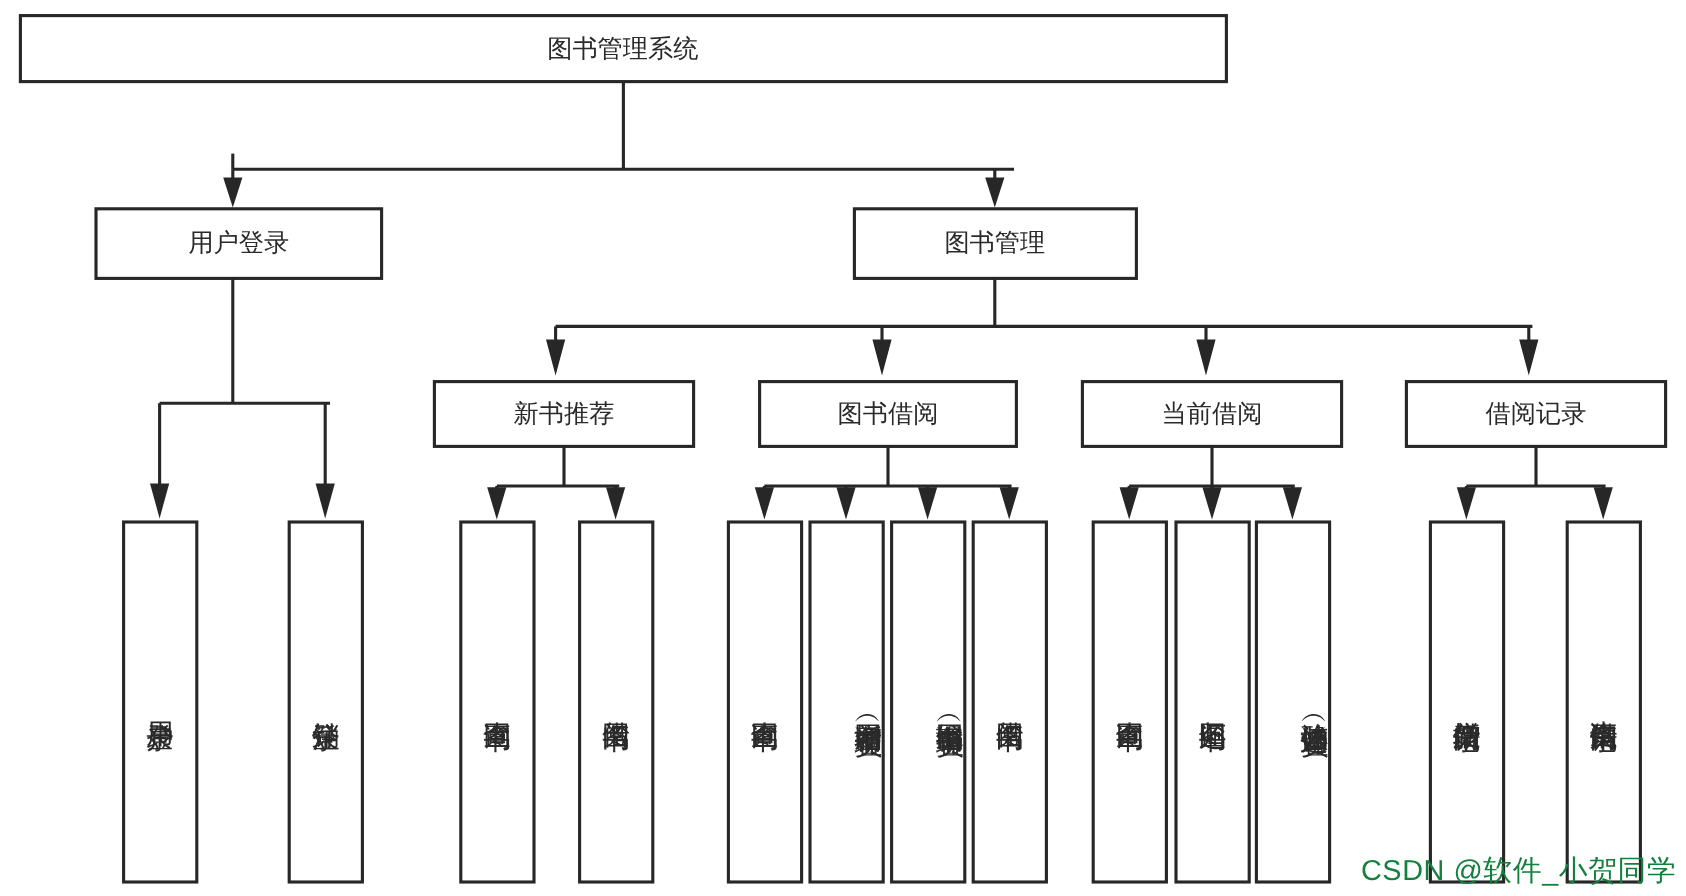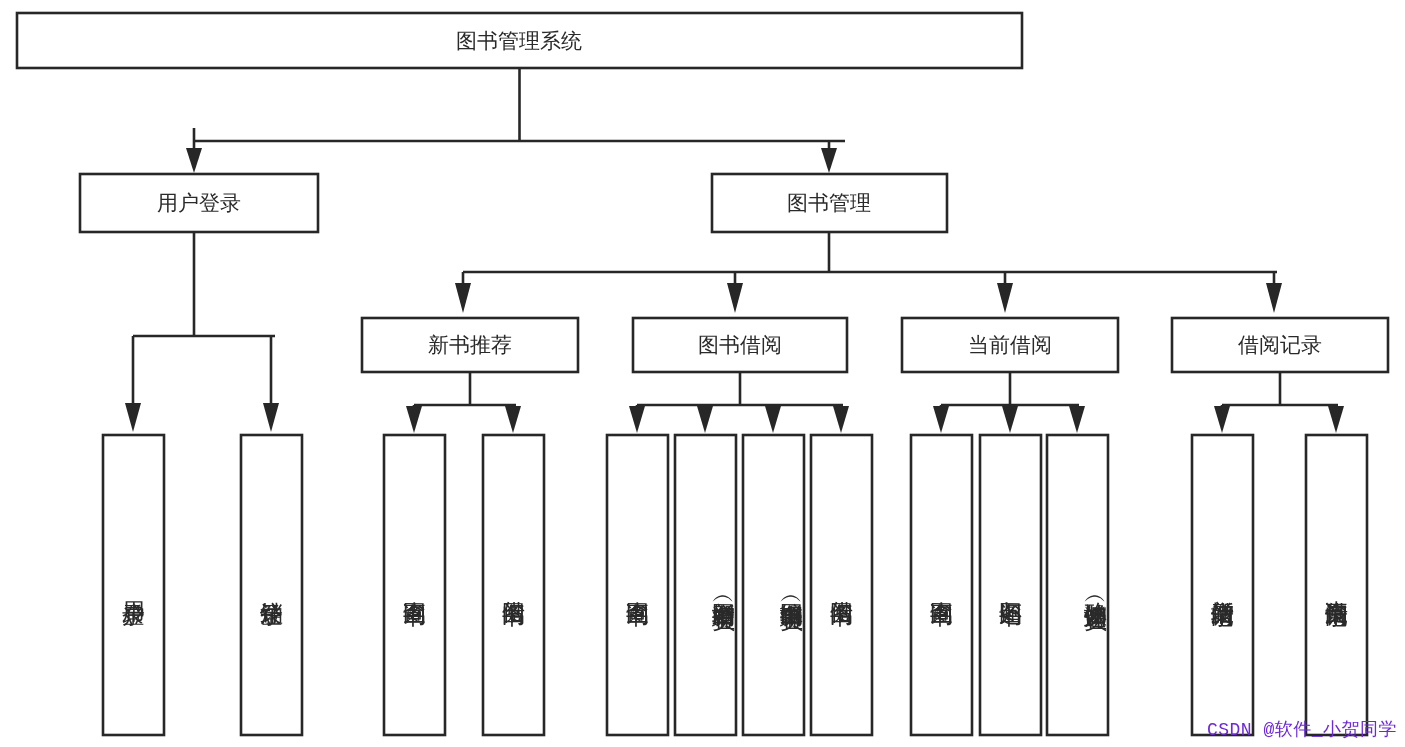--- a/index.html
+++ b/index.html
@@ -63,23 +63,23 @@
     white-space: nowrap;
     pointer-events: none;
   }
   .vlabel.centered {
     align-items: center;
   }
   .watermark {
     position: absolute;
     right: 8px;
     bottom: 6px;
-    font-family: Liberation Mono, monospace;
-    font-size: 18px;
-    color: #6d28d9;
+    font-family: Liberation Sans, sans-serif;
+    font-size: 24px;
+    color: #15803d;
     letter-spacing: 0.5px;
     user-select: none;
   }
 </style>
 </head>
 <body>
 
 <div id="diagram-root">
 
   <svg id="flow" viewBox="0 0 1405 747" xmlns="http://www.w3.org/2000/svg">

